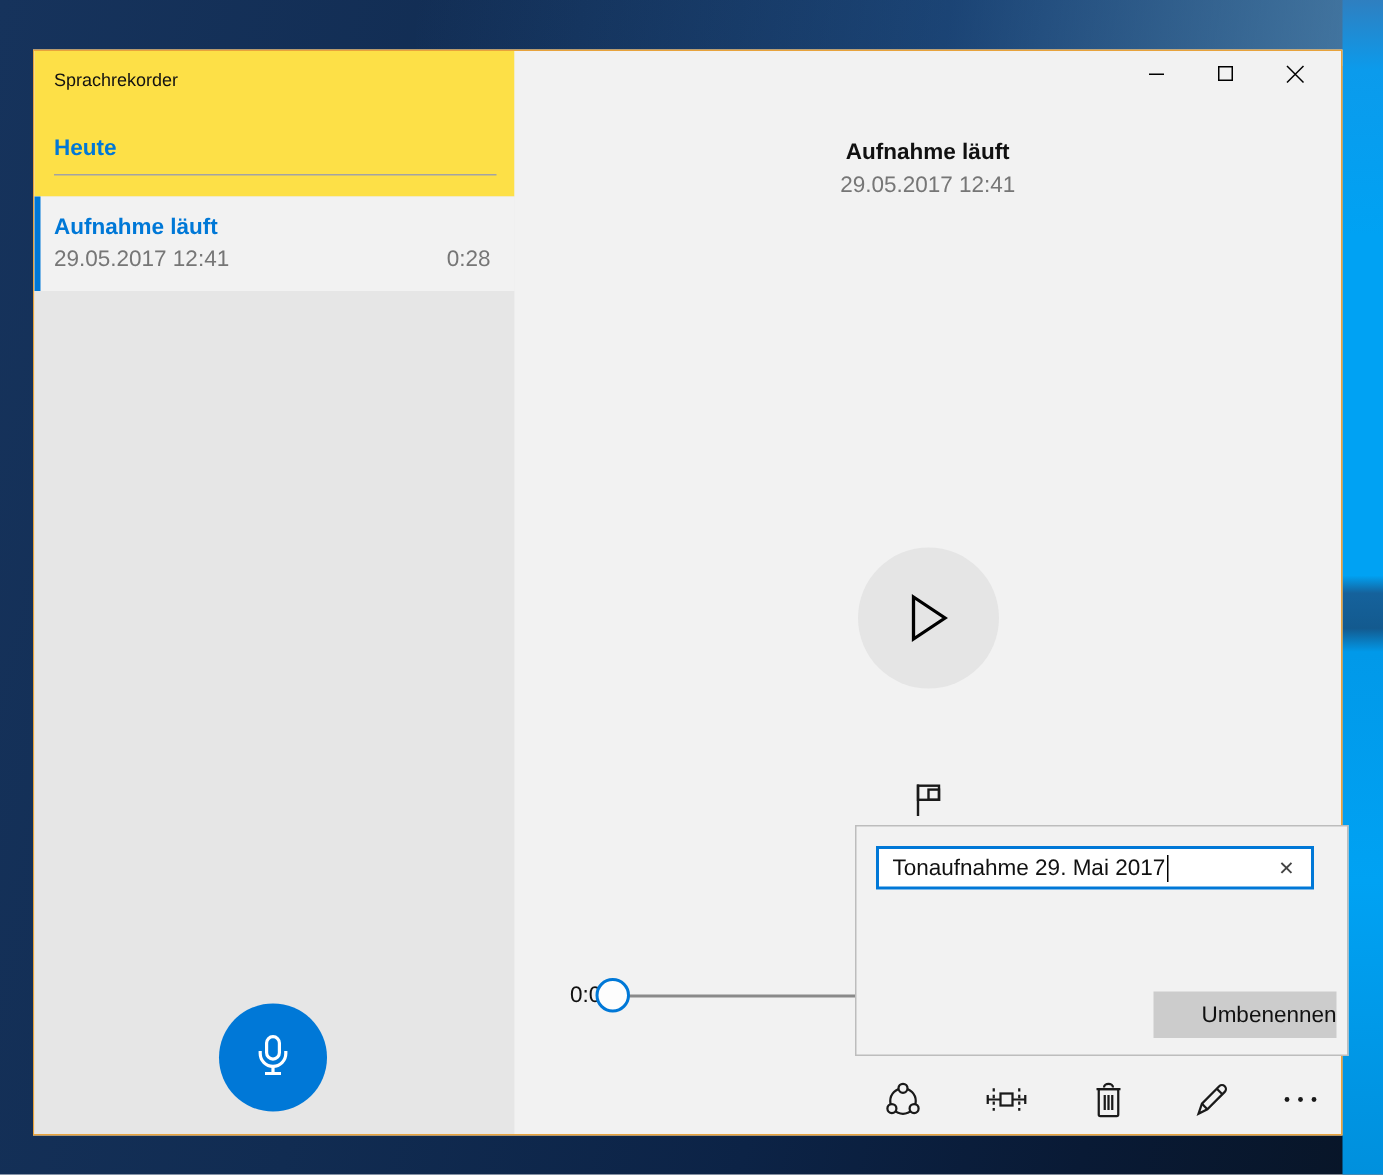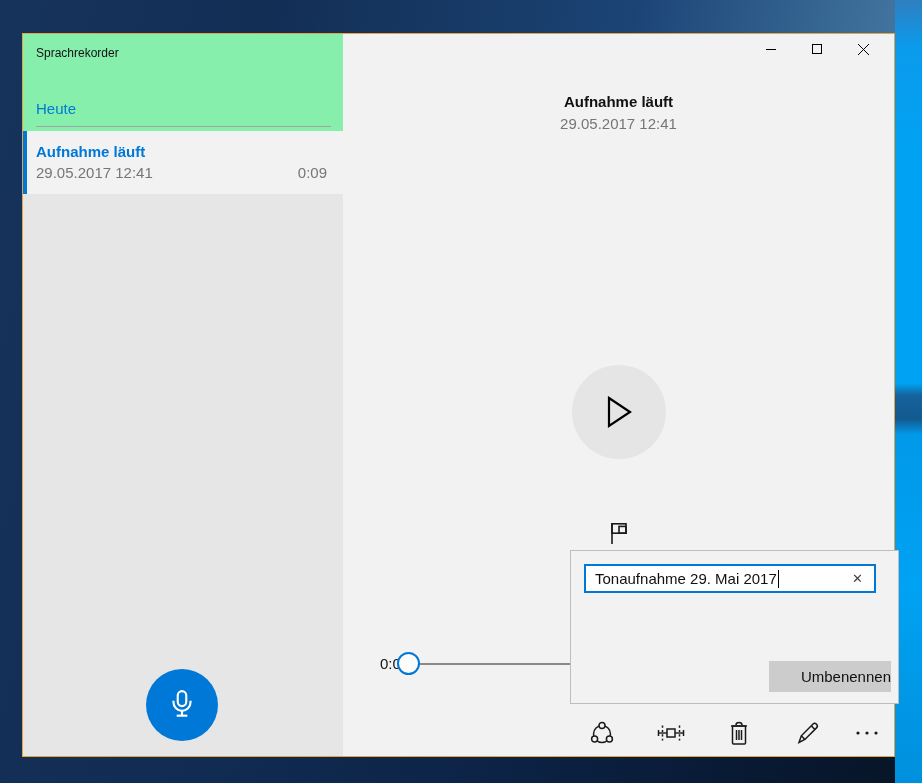--- a/index.html
+++ b/index.html
@@ -24,23 +24,23 @@
   }
 
   
   .window {
     position:absolute; left:22px; top:33px; width:873px; height:724px;
     border:1px solid #e8a33c; background:#f2f2f2; display:flex;
   }
 
   
   .sidebar { width:320px; background:#e6e6e6; display:flex; flex-direction:column; position:relative; }
-  .sidebar-top { background:#86efac; height:97px; padding:12px 12px 0 13px; }
+  .sidebar-top { background:#fde047; height:97px; padding:12px 12px 0 13px; }
   .app-title { font-size:12px; color:#111; }
-  .section-header { margin-top:40px; font-size:15px; font-weight:400; color:#0078d7; }
+  .section-header { margin-top:30px; font-size:15px; font-weight:700; color:#0078d7; }
   .section-divider { margin-top:9px; border-bottom:1px solid #a3a3a3; }
   .recording-item {
     background:#f2f2f2; border-left:4px solid #0078d7;
     padding:12px 16px 13px 9px;
   }
   .recording-title { font-size:15px; font-weight:700; color:#0078d7; }
   .recording-sub { display:flex; justify-content:space-between; margin-top:4px; font-size:15px; color:#767676; }
   .sidebar-rest { flex:1; background:#e6e6e6; }
   .mic-button {
     position:absolute; left:123px; top:635px; width:72px; height:72px;
@@ -121,21 +121,21 @@
       <div class="sidebar-top">
         <div class="app-title">Sprachrekorder</div>
         <div class="section-header">Heute</div>
         <div class="section-divider"></div>
       </div>
 
       <div class="recording-item">
         <div class="recording-title">Aufnahme läuft</div>
         <div class="recording-sub">
           <span>29.05.2017 12:41</span>
-          <span>0:09</span>
+          <span>0:28</span>
         </div>
       </div>
 
       <div class="sidebar-rest"></div>
 
       <button class="mic-button">
         <span>
           <svg width="30" height="32" viewBox="0 0 28 30" fill="none" stroke="#ffffff" stroke-width="2">
             <rect x="10" y="2" width="8" height="14" rx="4"></rect>
             <path d="M6,11 v1.5 a8,8 0 0 0 16,0 V11"></path>

